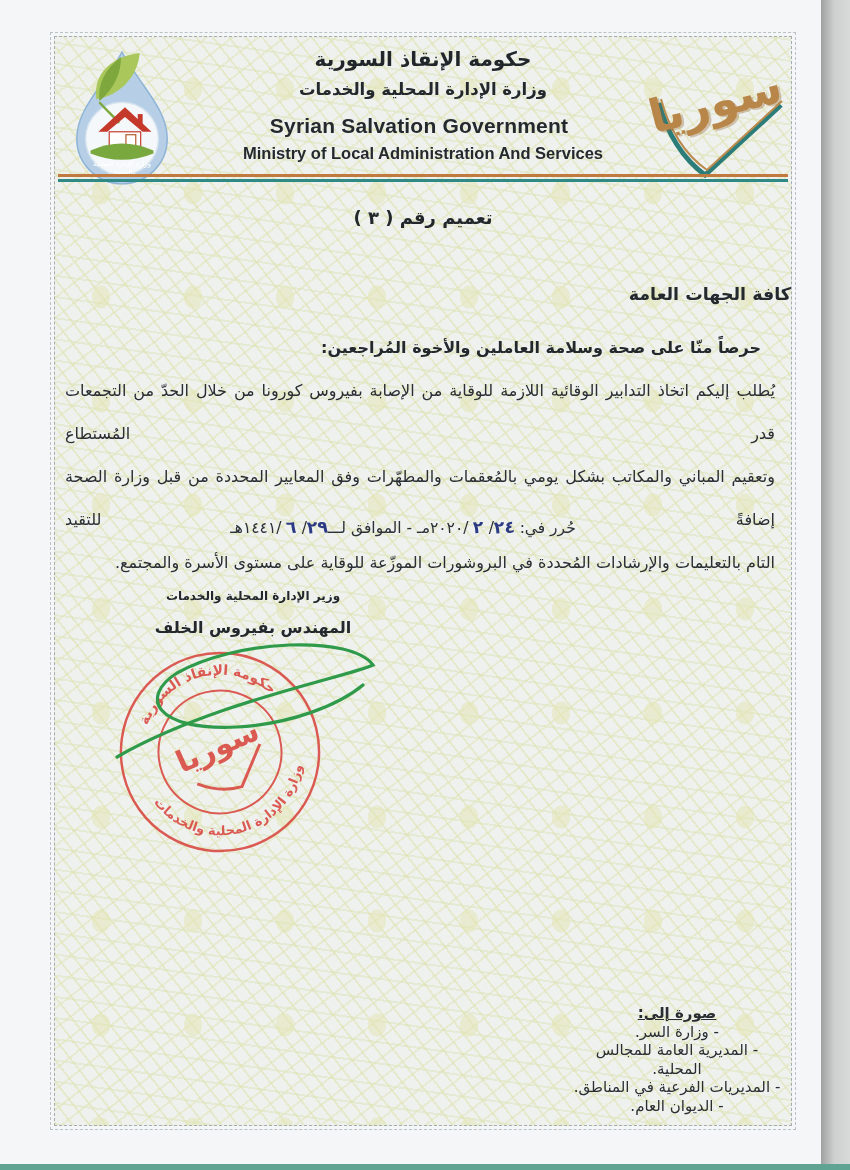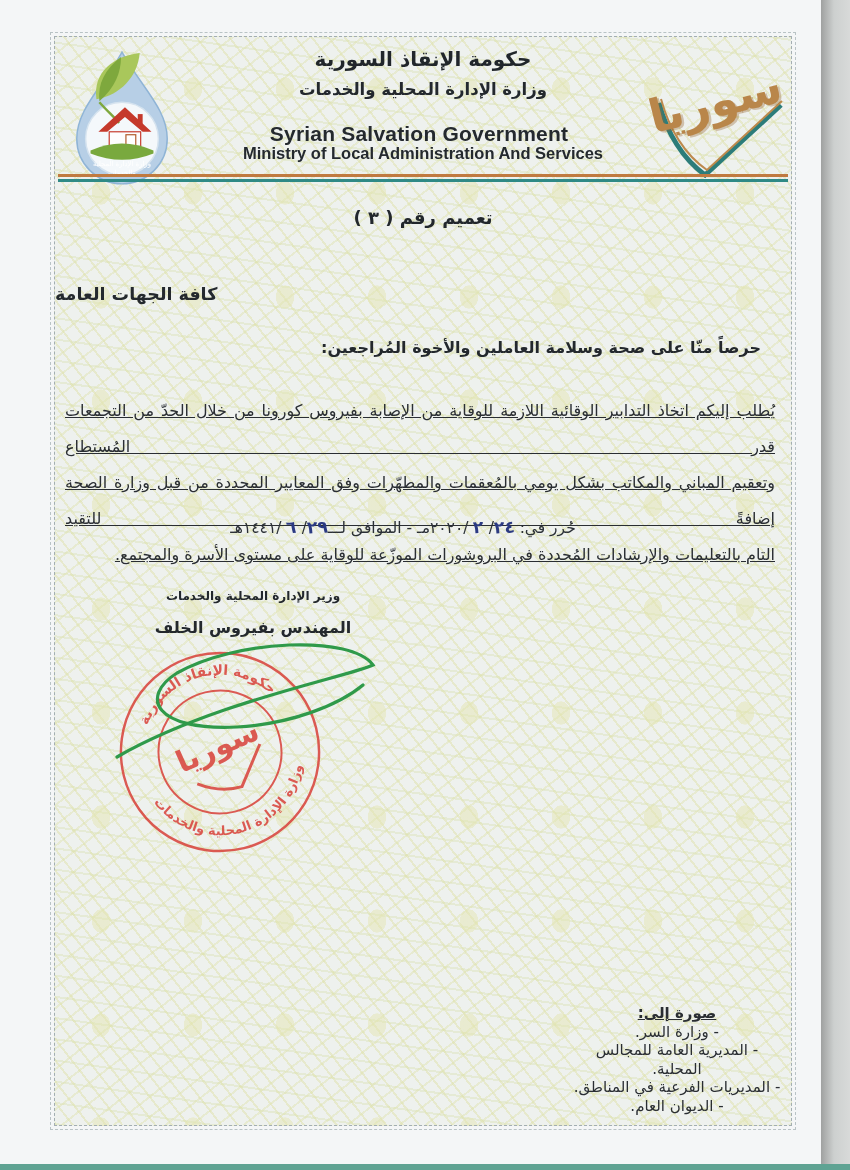--- a/index.html
+++ b/index.html
@@ -25,37 +25,37 @@
   
   .scan-strip{position:absolute;right:0;top:0;width:29px;height:100%;
     background:linear-gradient(to right,#9fa1a0,#cdd0cf 45%,#d8dad9);z-index:5;}
   .scan-bottom{position:absolute;left:0;bottom:0;width:100%;height:6px;background:#5fa393;z-index:6;}
   
   .h-ar1{position:absolute;top:10px;left:80px;right:80px;text-align:center;
     font-size:20px;font-weight:bold;color:#21262b;direction:rtl;}
   .h-ar2{position:absolute;top:43px;left:80px;right:80px;text-align:center;
     font-size:16.5px;font-weight:bold;color:#23282d;direction:rtl;}
   .h-en1{position:absolute;top:77px;left:80px;right:88px;text-align:center;
-    font-family:"Liberation Sans",sans-serif;font-size:21px;font-weight:bold;color:#24292e;letter-spacing:.2px;margin-top:8px;}
+    font-family:"Liberation Sans",sans-serif;font-size:21px;font-weight:bold;color:#24292e;letter-spacing:.2px;}
   .h-en2{position:absolute;top:107px;left:80px;right:80px;text-align:center;
     font-family:"Liberation Sans",sans-serif;font-size:16.5px;font-weight:bold;color:#24292e;}
   .rules{position:absolute;top:137px;left:3px;right:3px;}
   .rule-a{height:3px;background:#c07a40;margin-bottom:2px;}
   .rule-b{height:3px;background:#2f8a86;}
   .logo-min{position:absolute;left:8px;top:8px;width:118px;height:148px;}
   .logo-gov{position:absolute;right:0px;top:0px;width:146px;height:160px;}
   
   .doc-title{position:absolute;top:170px;left:0;right:0;text-align:center;
     font-size:18px;font-weight:bold;color:#22272c;direction:rtl;}
-  .addressee{position:absolute;top:247px;left:0;right:0;text-align:left;
+  .addressee{position:absolute;top:247px;left:0;right:0;text-align:right;
     font-size:17.5px;font-weight:bold;color:#24292e;direction:rtl;}
   .intro{position:absolute;top:301px;left:20px;right:30px;direction:rtl;text-align:right;
     font-size:16px;font-weight:bold;color:#23282d;}
-  .body-par{position:absolute;top:356px;left:10px;right:16px;direction:rtl;
-    font-size:16px;line-height:36px;color:#2a2e33;text-decoration:underline;}
+  .body-par{position:absolute;top:332px;left:10px;right:16px;direction:rtl;
+    font-size:16px;line-height:43px;color:#2a2e33;}
   .jline{text-align:justify;text-align-last:justify;}
   .rline{text-align:right;}
   .date-line{position:absolute;top:480px;left:0;right:40px;text-align:center;direction:rtl;
     font-size:15.5px;color:#2b3036;}
   .hand{color:#2b3a82;font-weight:600;font-size:17px;display:inline-block;transform:rotate(-3deg);}
   
   .sig-block{position:absolute;left:28px;top:552px;width:340px;text-align:center;direction:rtl;}
   .sig-title{font-size:12px;font-weight:bold;color:#23282d;}
   .sig-name{margin-top:15px;font-size:16px;font-weight:bold;color:#23282d;}
   .ink{position:absolute;left:46px;top:596px;width:304px;height:150px;z-index:3;}

